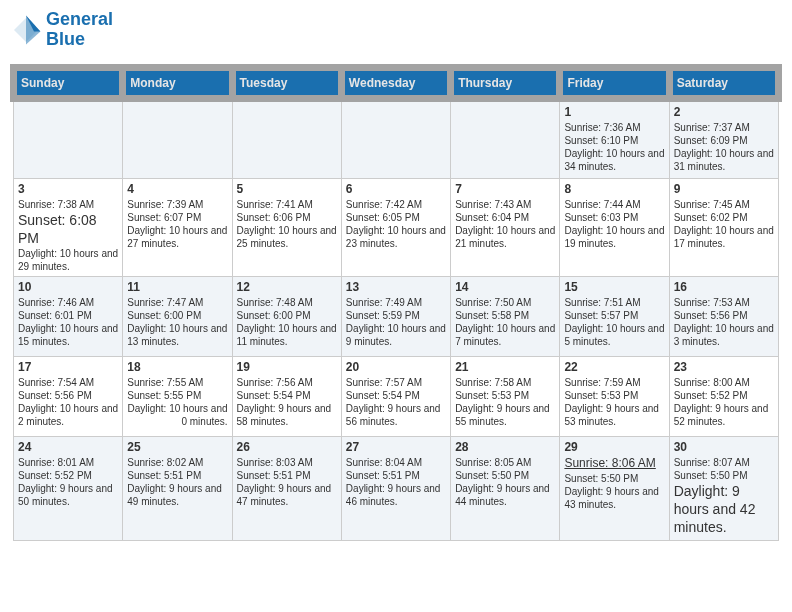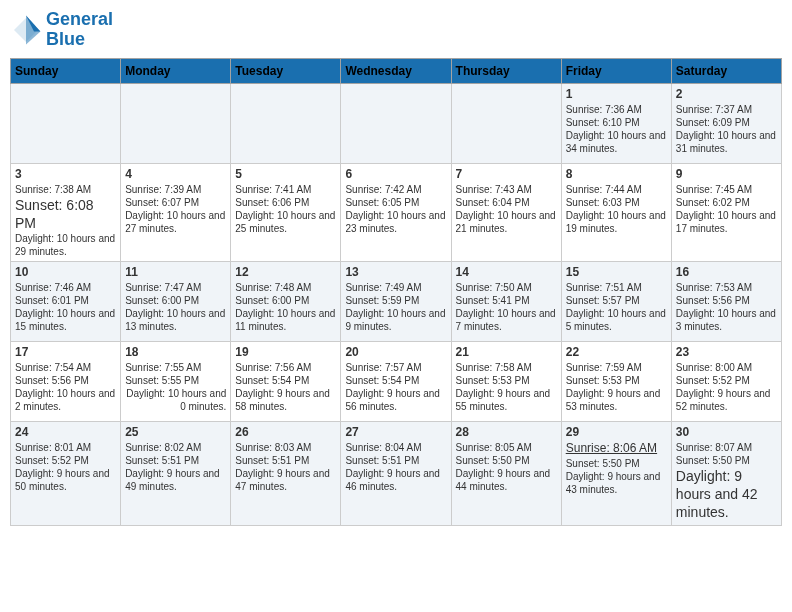--- a/index.html
+++ b/index.html
@@ -7,21 +7,21 @@
       font-family: Arial, sans-serif;
       background: #fff;
       width: 792px;
       min-height: 612px;
       padding: 10px;
     }
     .header {
       display: flex;
       justify-content: space-between;
       align-items: flex-start;
-      margin-bottom: 8px;
+      margin-bottom: 14px;
     }
     .logo {
       display: flex;
       align-items: center;
       gap: 4px;
     }
     .logo-text {
       font-size: 18px;
       font-weight: bold;
       line-height: 1.1;
@@ -41,26 +41,26 @@
       font-size: 16px;
       color: #555;
     }
     table {
       width: 100%;
       border-collapse: collapse;
       table-layout: fixed;
     }
     thead th {
       background: #1a6faf;
-      color: #000000;
+      color: #e5e5e5;
       font-size: 12px;
       font-weight: bold;
       padding: 5px 4px;
       text-align: left;
-      border: 1px solid #a3a3a3;
+      border: 7px solid #a3a3a3;
     }
     td {
       border: 1px solid #ccc;
       vertical-align: top;
       padding: 3px 4px;
       font-size: 10px;
       color: #333;
       height: 80px;
     }
     .day-num {
@@ -190,21 +190,21 @@
         </td>
         <td>
           <span class="day-num">13</span>
           <div style="font-size: 10px; line-height: 1.3;">Sunrise: 7:49 AM</div>
           <div style="font-size: 10px; line-height: 1.3;">Sunset: 5:59 PM</div>
           <div style="font-size: 10px; line-height: 1.3;">Daylight: 10 hours and 9 minutes.</div>
         </td>
         <td>
           <span class="day-num">14</span>
           <div style="font-size: 10px; line-height: 1.3;">Sunrise: 7:50 AM</div>
-          <div style="font-size: 10px; line-height: 1.3;">Sunset: 5:41 PM</div>
+          <div style="font-size: 10px; line-height: 1.3;">Sunset: 5:58 PM</div>
           <div style="font-size: 10px; line-height: 1.3;">Daylight: 10 hours and 7 minutes.</div>
         </td>
         <td>
           <span class="day-num">15</span>
           <div style="font-size: 10px; line-height: 1.3;">Sunrise: 7:51 AM</div>
           <div style="font-size: 10px; line-height: 1.3;">Sunset: 5:57 PM</div>
           <div style="font-size: 10px; line-height: 1.3;">Daylight: 10 hours and 5 minutes.</div>
         </td>
         <td>
           <span class="day-num">16</span>

